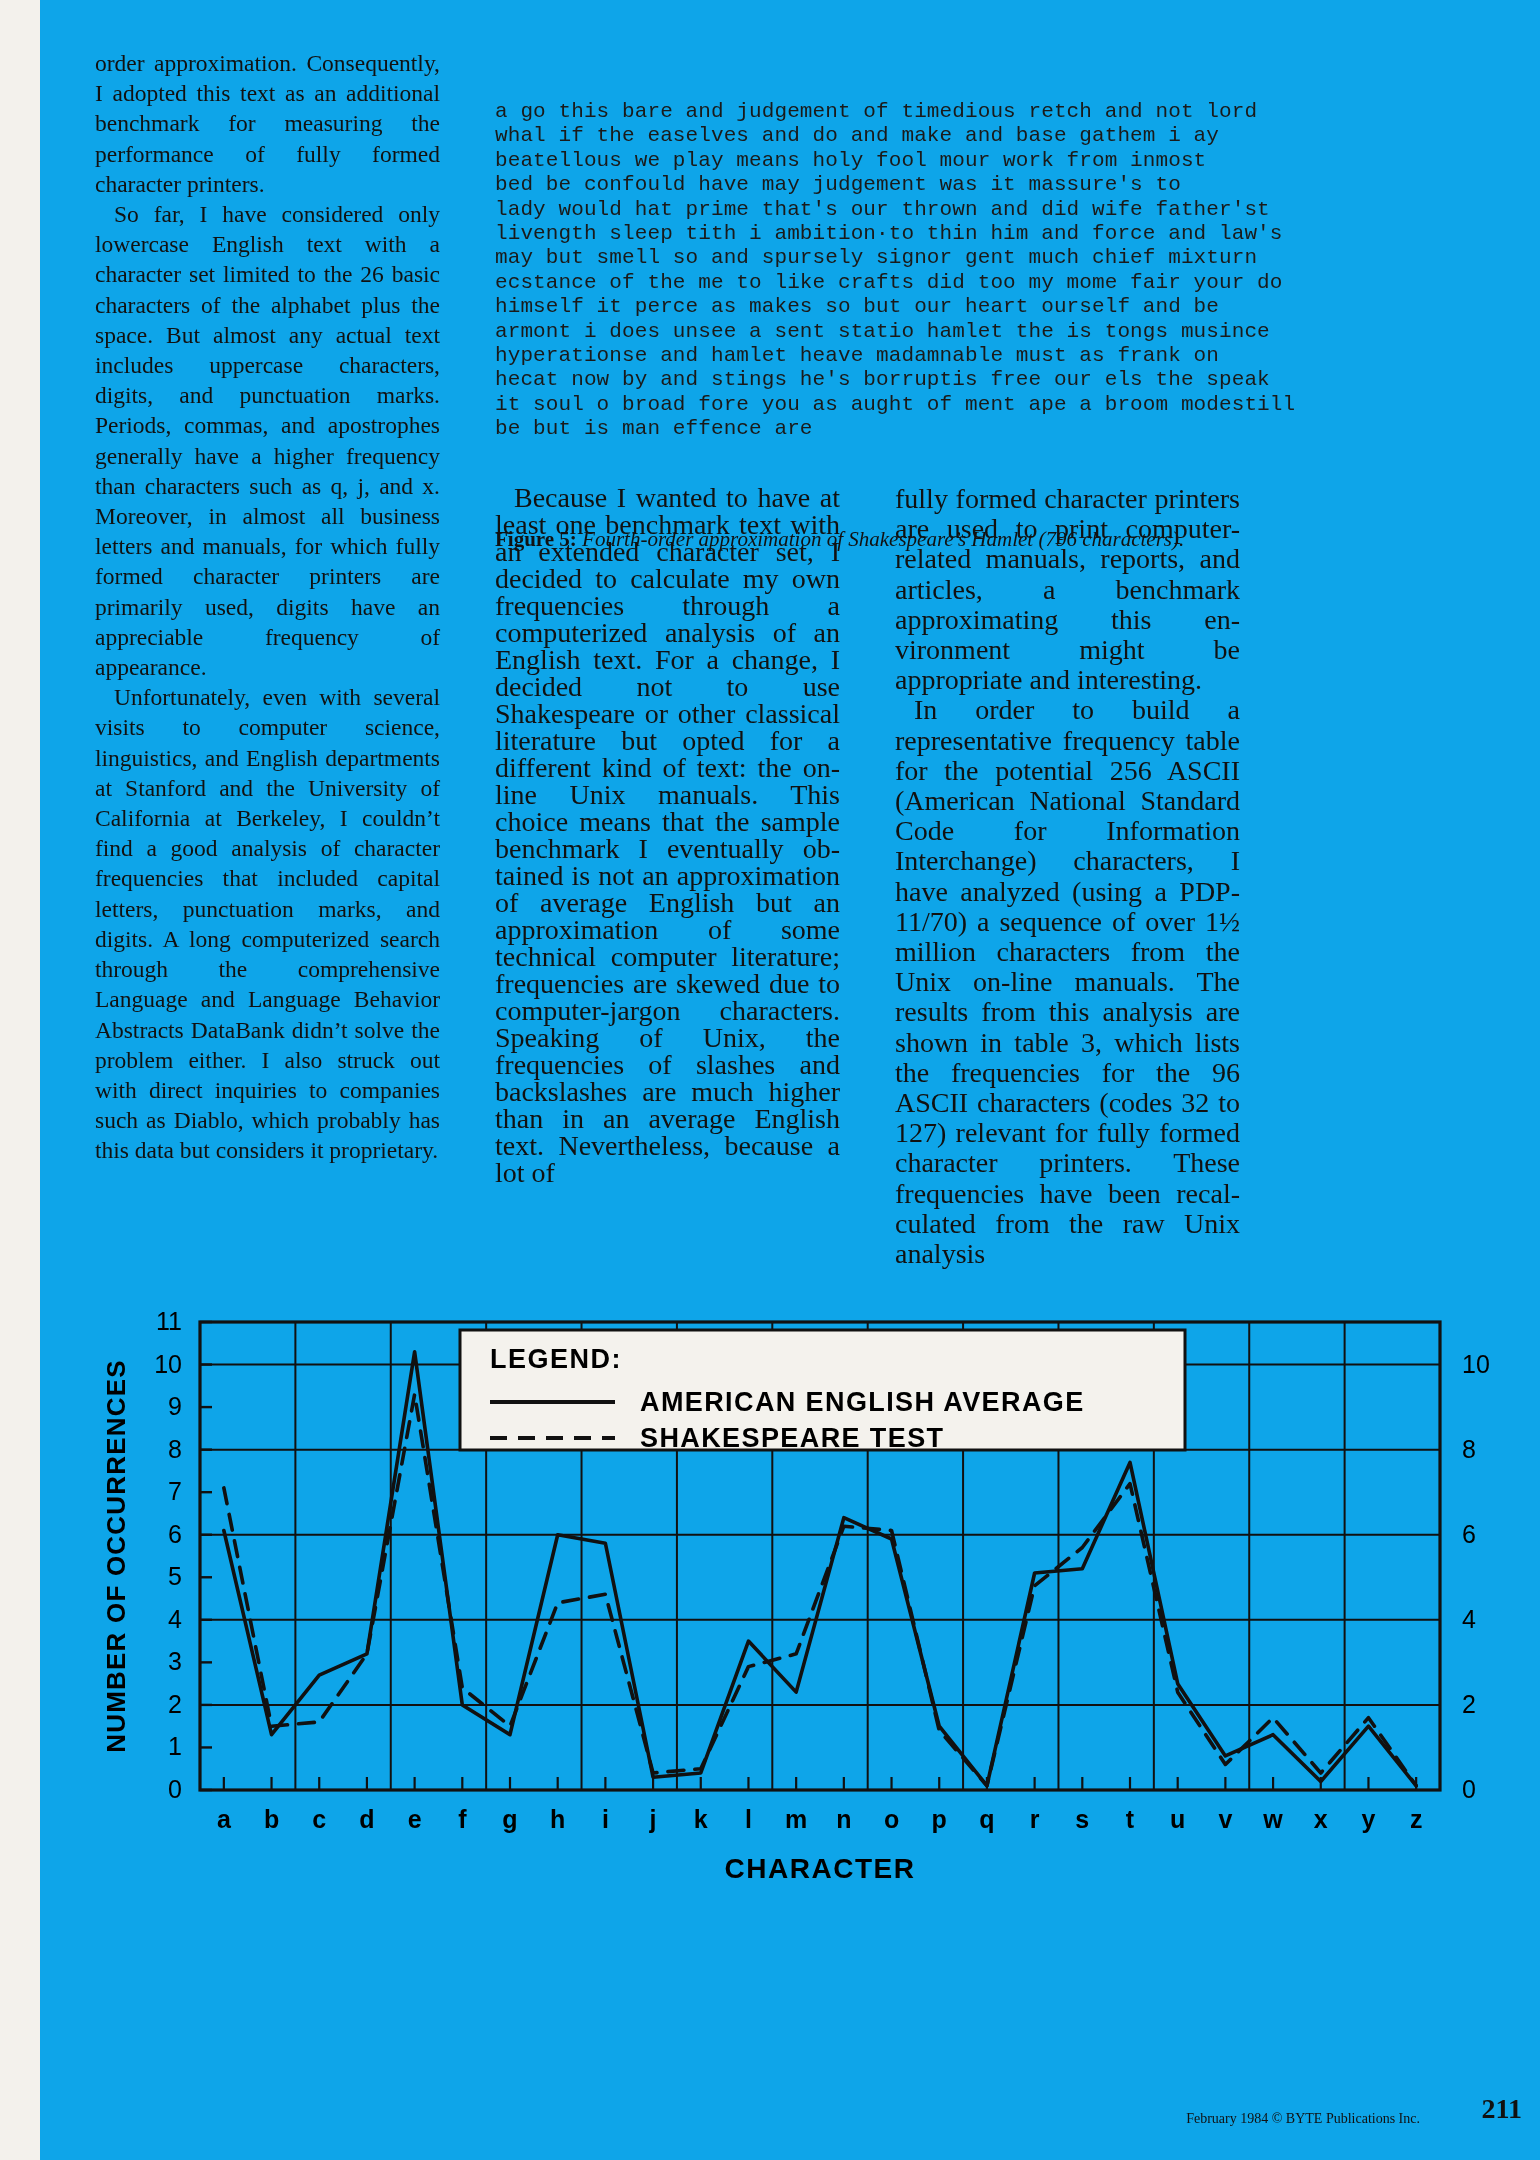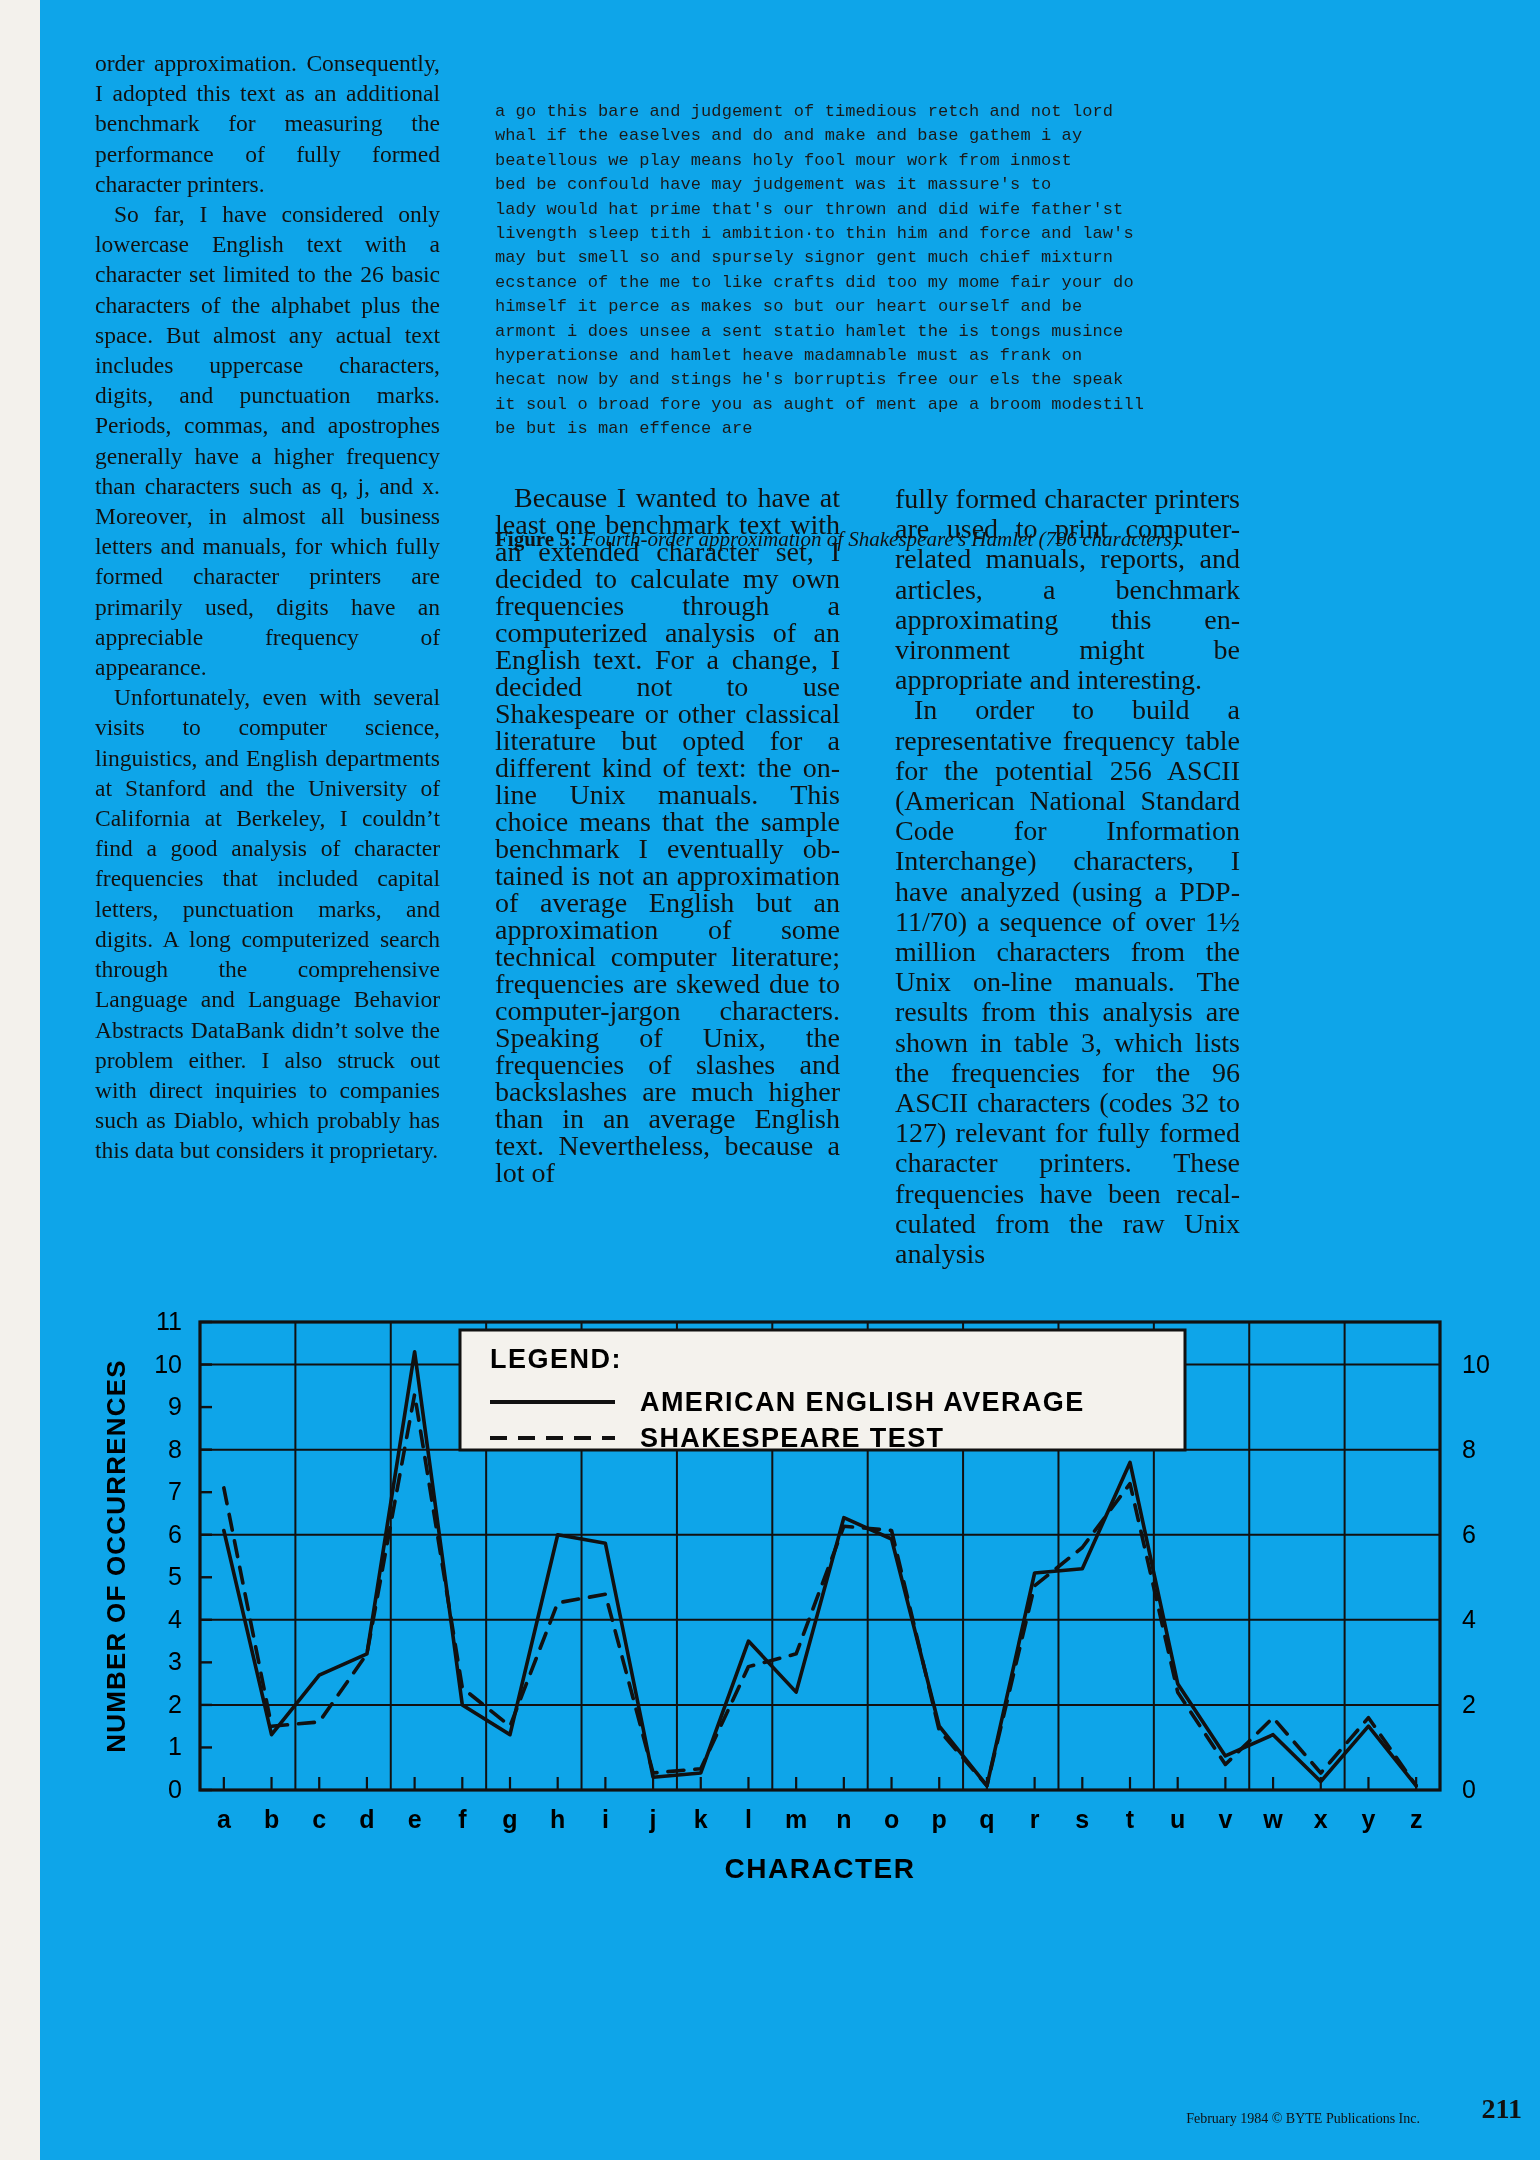--- a/index.html
+++ b/index.html
@@ -33,21 +33,21 @@
     font-size:28px;line-height:27px;text-align:justify;}
   .col3-lower{position:absolute;left:800px;top:436px;width:345px;
     font-size:28px;line-height:30.2px;text-align:justify;}
   .col2-lower p,.col3-lower p{margin:0;}
   .col2-lower p.indent,.col3-lower p.indent{text-indent:19px;}
 
   
   .mono-block{
     position:absolute;left:400px;top:52px;width:760px;
     font-family:"Liberation Mono","DejaVu Sans Mono",monospace;
-    font-size:17px;line-height:24.4px;
+    font-size:21px;line-height:24.4px;
     white-space:pre;
     letter-spacing:.1px;
     color:#1a1a1a;
   }
   .fig5-caption{
     position:absolute;left:400px;top:478px;width:760px;
     font-size:21px;line-height:26px;
   }
   .fig5-caption .lbl{font-weight:bold;font-style:normal;}
   .fig5-caption .txt{font-style:italic;}

